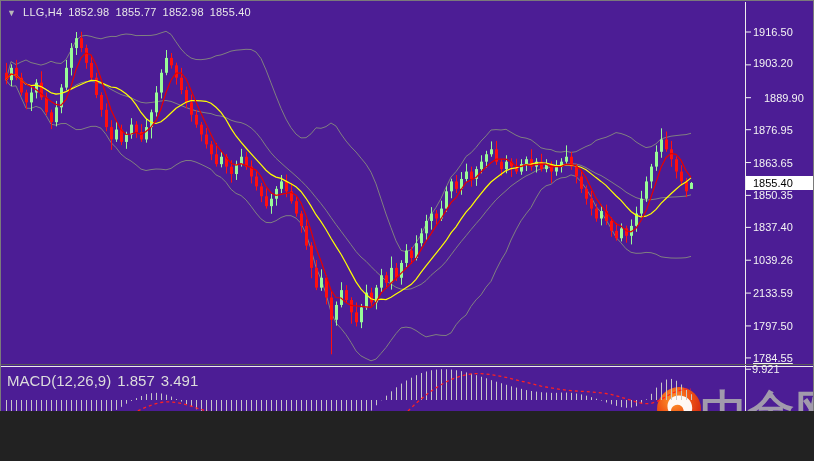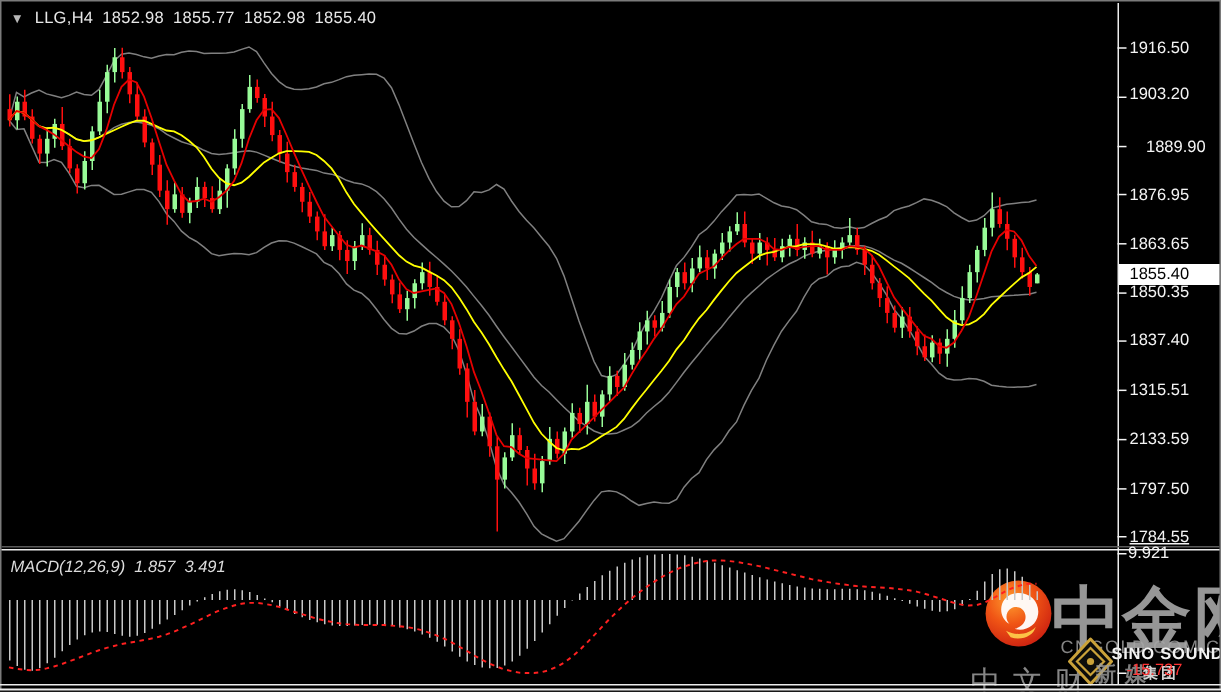--- a/index.html
+++ b/index.html
@@ -1,22 +1,22 @@
 <!DOCTYPE html>
 <html><head>
 <meta charset="utf-8">
 <style>
   html,body{margin:0;padding:0;background:#222;}
-  #app{position:relative;width:814px;height:461px;background:#000000;overflow:hidden;
+  #app{position:relative;width:814px;height:411px;background:#4c1d95;overflow:hidden;
        font-family:"Liberation Sans",sans-serif;}
   .abs{position:absolute;}
   #symbol-info{left:7px;top:6px;color:#e8e8e8;font-size:11px;z-index:9;letter-spacing:0.2px;}
   #symbol-info .tri{color:#b8b8b8;font-size:9px;margin-right:7px;}
   #symbol-info span{margin-right:6px;}
-  #macd-info{left:7px;top:372px;color:#dcdcdc;font-size:11px;z-index:9;font-style:italic;}
+  #macd-info{left:7px;top:372px;color:#dcdcdc;font-size:15px;z-index:9;}
   #macd-info span{margin-right:6px;}
   .tick-label{position:absolute;left:753px;color:#f4f4f4;font-size:11px;height:12px;line-height:12px;z-index:8;}
   #current-price-box{left:746px;top:176px;width:67px;height:14px;background:#ffffff;color:#000;
         font-size:11px;line-height:14px;padding-left:7px;box-sizing:border-box;z-index:9;}
   #macd-max-label{left:752px;top:363px;color:#f4f4f4;font-size:11px;z-index:8;}
   #macd-min-label{left:751px;top:441px;color:#ff3434;font-size:11px;z-index:9;}
   
   #watermark{z-index:6;}
   #wm-logo{left:656px;top:386px;width:46px;height:46px;}
   #wm-title{left:701px;top:382px;font-size:46px;font-weight:bold;color:rgba(176,176,176,0.85);
@@ -504,21 +504,21 @@
   </div>
 
   <div id="price-axis">
       <span class="tick-label" style="top: 26px;">1916.50</span>
       <span class="tick-label" style="top: 57px;">1903.20</span>
       <span class="tick-label" style="top: 91.702px; margin-left: 11px;">1889.90</span>
       <span class="tick-label" style="top: 123.688px;">1876.95</span>
       <span class="tick-label" style="top: 156.539px;">1863.65</span>
       <span class="tick-label" style="top: 189.391px; text-align: right;">1850.35</span>
       <span class="tick-label" style="top: 221.377px; text-align: center;">1837.40</span>
-      <span class="tick-label" style="top: 254.228px;">1315.51</span>
+      <span class="tick-label" style="top: 254.228px;">1039.26</span>
       <span class="tick-label" style="top: 287.079px;">2133.59</span>
       <span class="tick-label" style="top: 319.93px;">1797.50</span>
       <span class="tick-label" style="top: 351.916px; text-decoration: underline;">1784.55</span>
     </div>
 
   <div id="current-price-box" class="abs">1855.40</div>
 
   <div id="macd-max-label" class="abs">9.921</div>
   <div id="macd-min-label" class="abs">-15.737</div>
 

